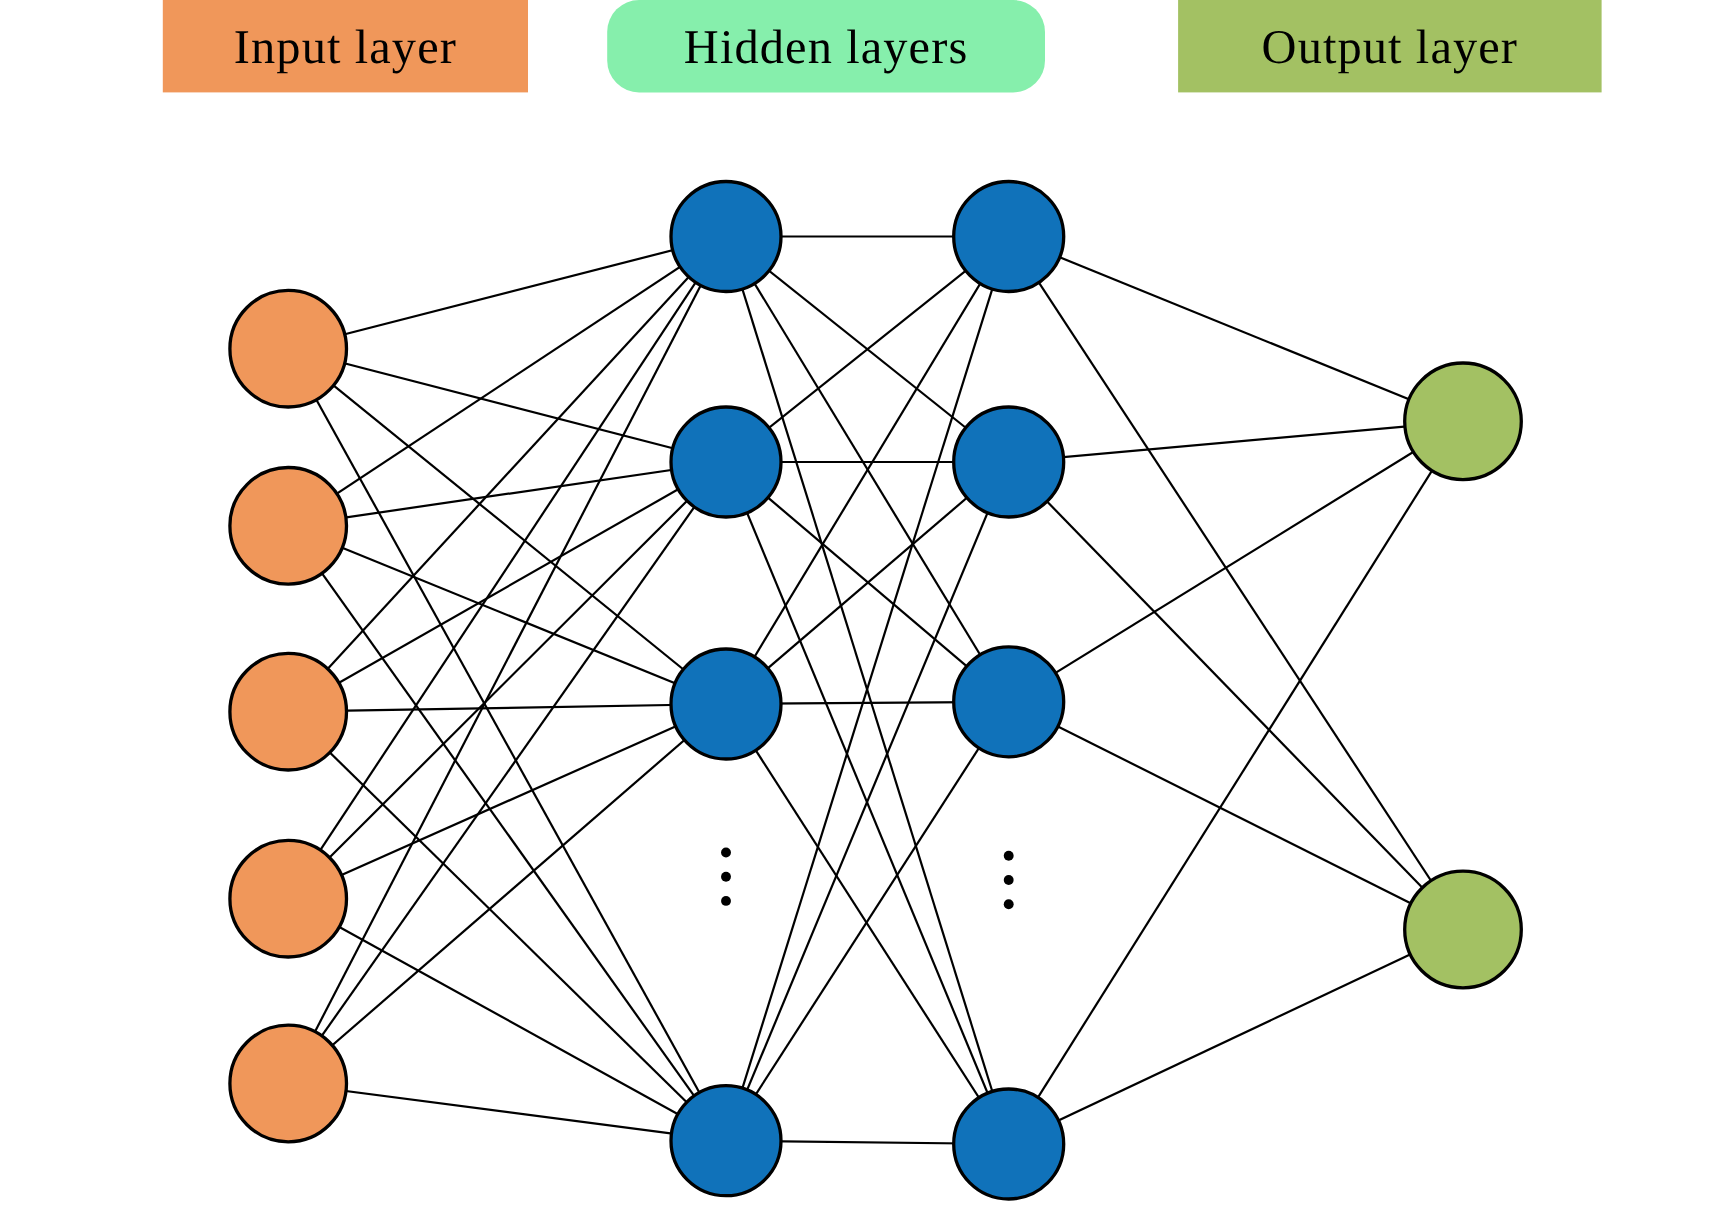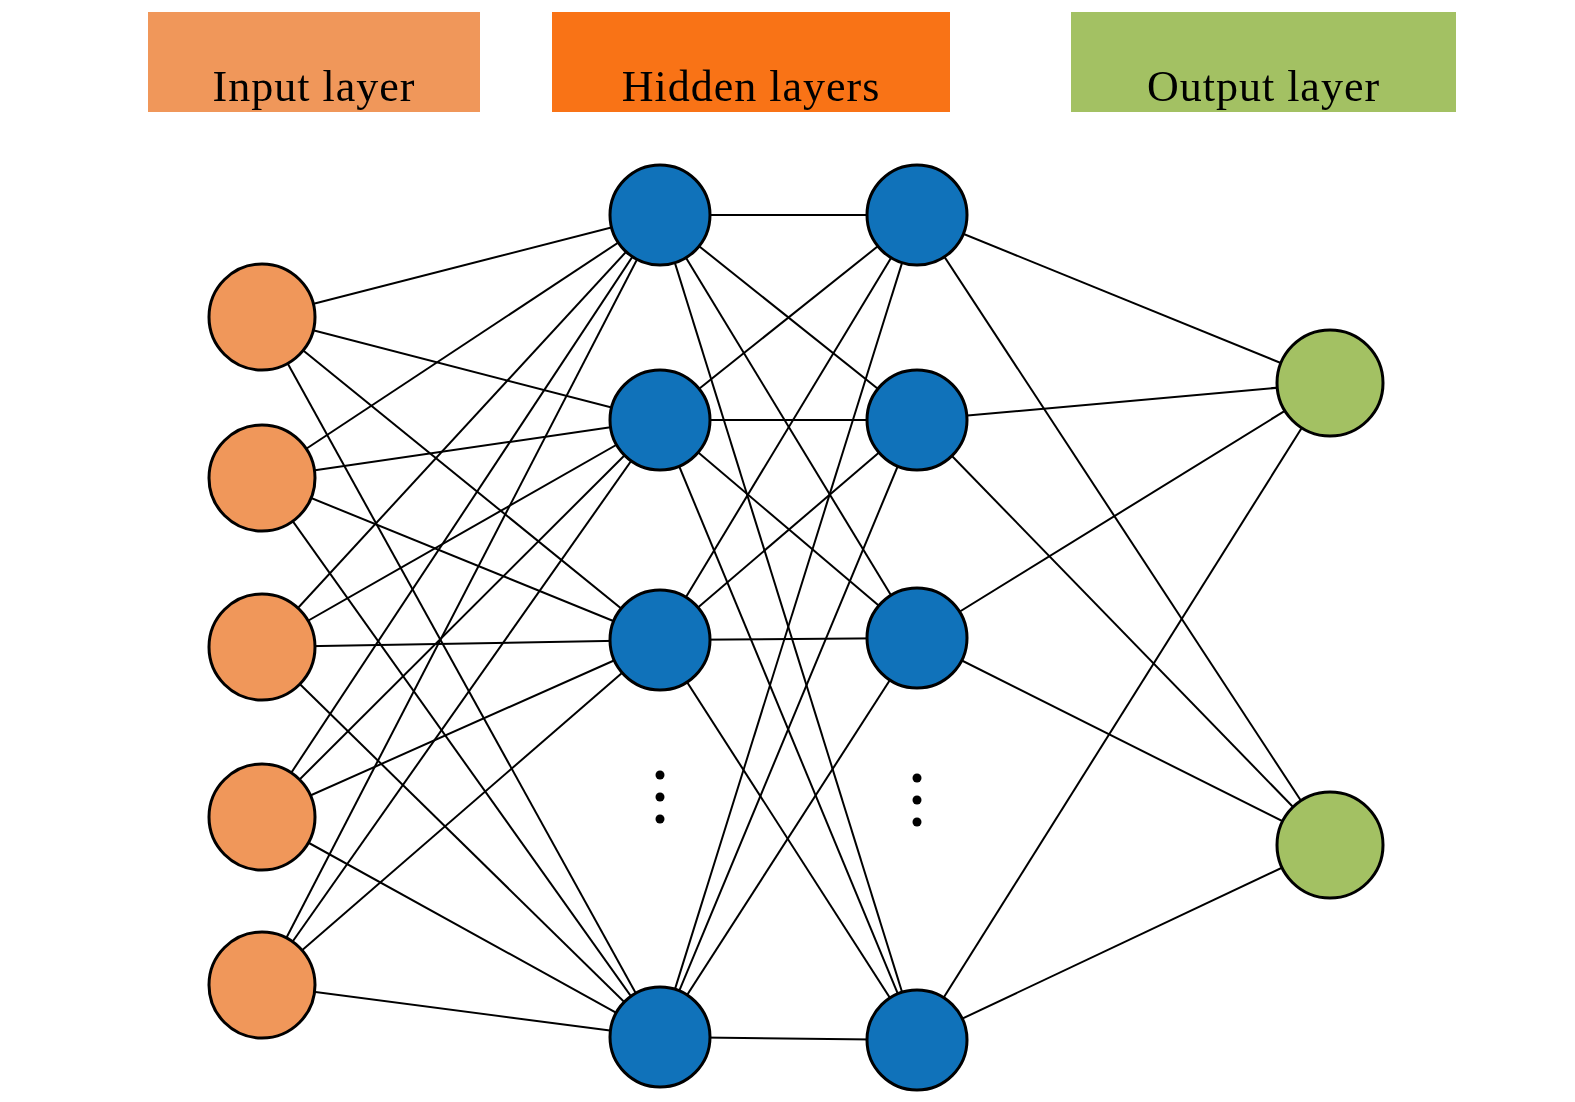--- a/index.html
+++ b/index.html
@@ -10,24 +10,24 @@
   #canvas {
     position: relative;
     width: 1575px;
     height: 1102px;
     background: #ffffff;
     font-family: "Liberation Serif", "DejaVu Serif", serif;
     overflow: hidden;
   }
   .legend-box {
     position: absolute;
-    top: 12px;
-    height: 100px;
+    top: 0;
+    height: 84px;
     display: flex;
-    align-items: flex-end;
+    align-items: center;
     justify-content: center;
     font-size: 44px;
     color: #000000;
     letter-spacing: 1px;
   }
   #legend-input  { left: 148px;  width: 332px; }
   #legend-hidden { left: 552px;  width: 398px; }
   #legend-output { left: 1035px; width: 385px; margin-left: 36px; }
   #network-svg {
     position: absolute;
@@ -122,21 +122,21 @@
         <circle cx="917" cy="822" r="4.5" class="ellipsis-dot"></circle>
       </g>
       <circle cx="1330" cy="383" r="53" fill="#A3C163" stroke="#000000" class="node"></circle>
       <circle cx="1330" cy="845" r="53" fill="#A3C163" stroke="#000000" class="node"></circle>
     </svg>
 
   <div class="legend-box" id="legend-input" style="background: rgb(240, 151, 90);">
     <span>Input layer</span>
   </div>
 
-  <div class="legend-box" id="legend-hidden" style="background: #f97316;">
+  <div class="legend-box" id="legend-hidden" style="background: #86efac; border-radius: 29px;">
     <span>Hidden layers</span>
   </div>
 
   <div class="legend-box" id="legend-output" style="background: rgb(163, 193, 99);">
     <span>Output layer</span>
   </div>
 
 </div>
 
 </body></html>

